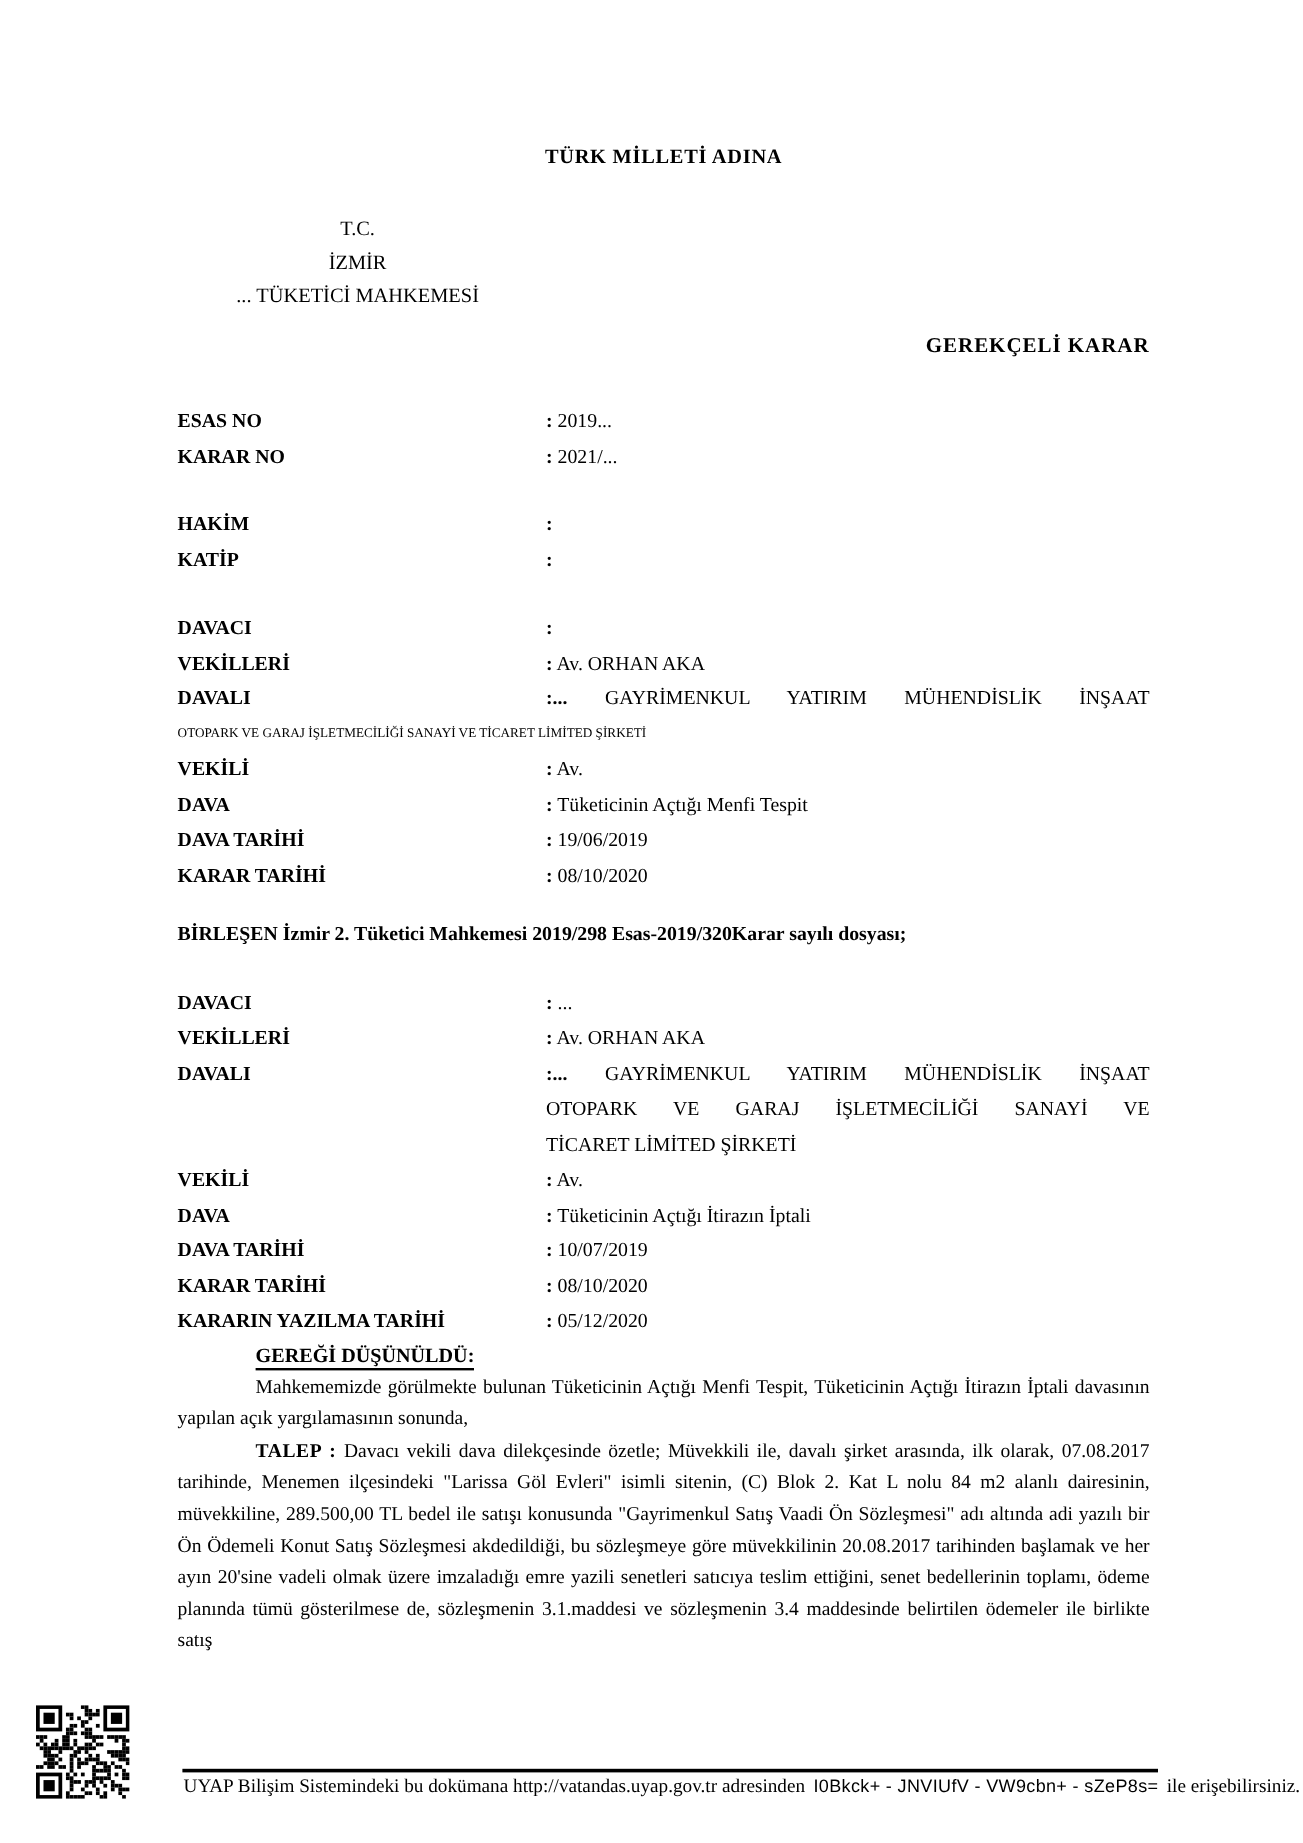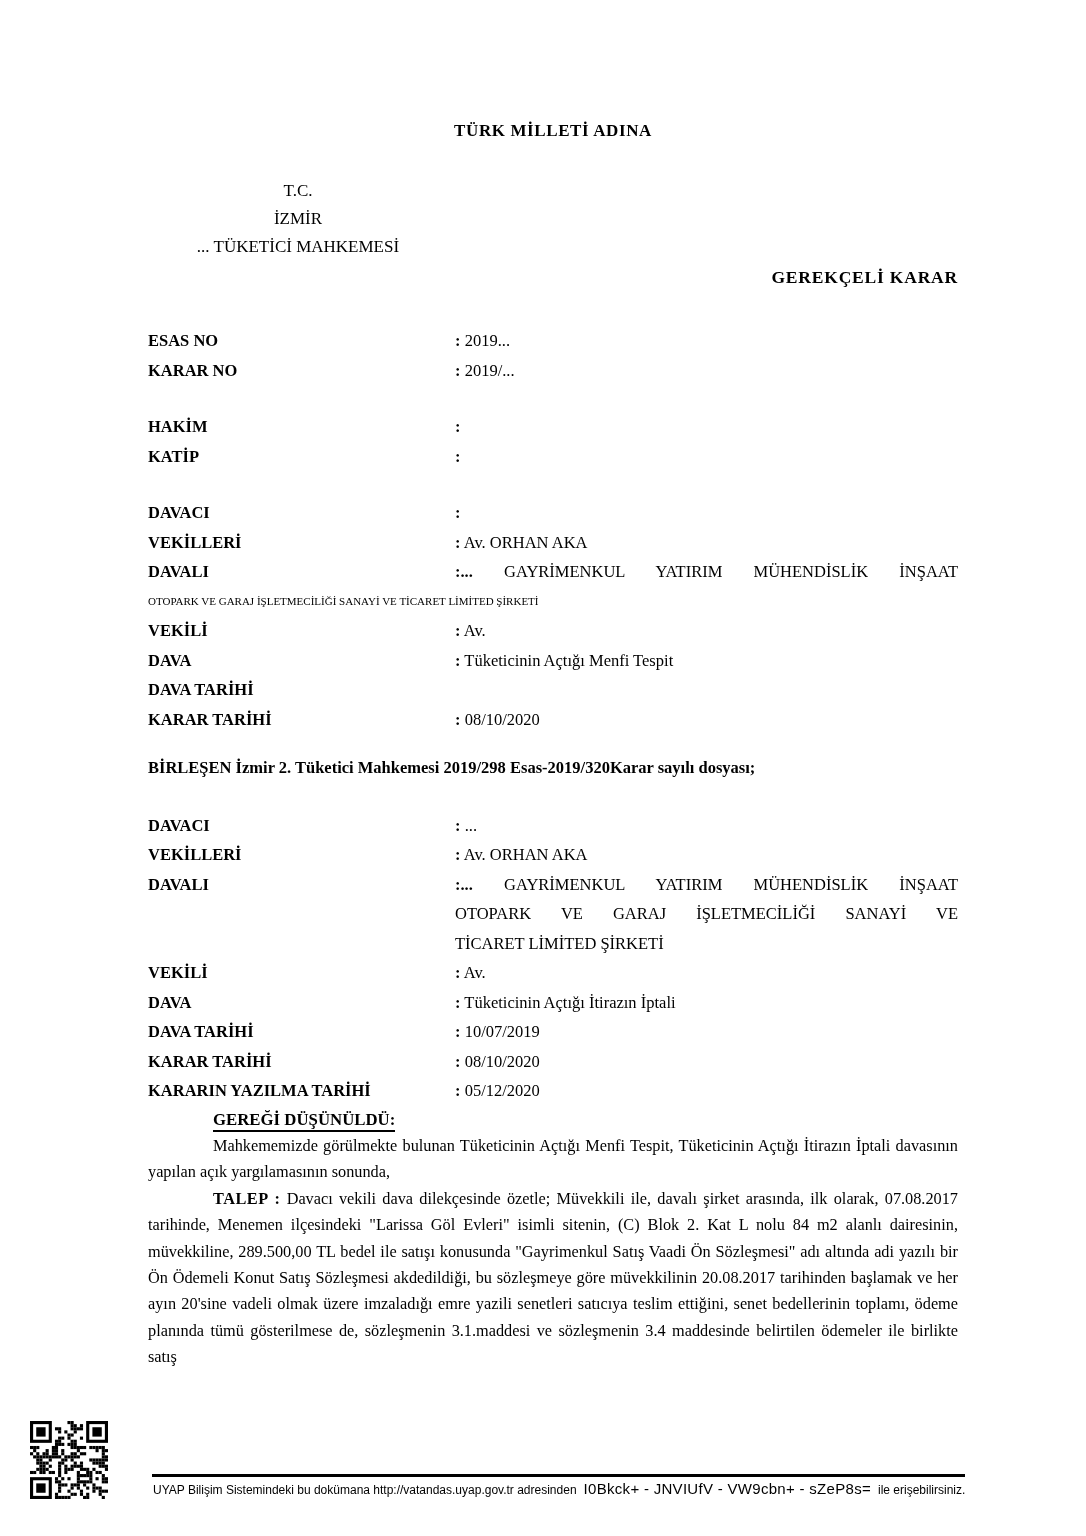--- a/index.html
+++ b/index.html
@@ -29,21 +29,21 @@
   }
   .court-block {
     margin-top: 36px;
     width: 300px;
     text-align: center;
     font-weight: normal;
     font-size: 17px;
     line-height: 28px;
   }
   .doc-title {
-    margin-top: 6px;
+    margin-top: 16px;
     text-align: right;
     font-weight: bold;
     font-size: 17.5px;
     line-height: 21px;
     letter-spacing: 0.8px;
   }
 
   
   .rows { margin-top: 38px; font-size: 16.5px; line-height: 29.5px; }
   .rows-merged { margin-top: 28px; font-size: 16.5px; line-height: 29.5px; }
@@ -108,21 +108,21 @@
   .footer-text {
     position: absolute;
     left: 153px;
     top: 1480px;
     width: 920px;
     display: flex;
     align-items: baseline;
     gap: 7px;
     white-space: nowrap;
   }
-  .f-small { font-family: Liberation Sans, sans-serif; font-size: 12px; }
+  .f-small { font-family: Liberation Serif, serif; font-size: 16px; }
   .f-code  { font-family: "Liberation Sans", "DejaVu Sans", sans-serif; font-size: 15px; letter-spacing: 0.3px; }
 </style>
 </head>
 <body>
 
 <div class="page">
   <div class="content">
 
     <div class="motto">TÜRK MİLLETİ ADINA</div>
 
@@ -134,21 +134,21 @@
 
     <div class="doc-title">GEREKÇELİ KARAR</div>
 
     <div class="rows">
       <div class="row">
         <span class="lbl">ESAS NO</span>
         <span class="val"><b class="colon">:</b> <span>2019...</span></span>
       </div>
       <div class="row">
         <span class="lbl">KARAR NO</span>
-        <span class="val"><b class="colon">:</b> <span>2019/...</span></span>
+        <span class="val"><b class="colon">:</b> <span>2021/...</span></span>
       </div>
       <div class="row-gap"></div>
       <div class="row">
         <span class="lbl">HAKİM</span>
         <span class="val"><b class="colon">:</b> <span></span></span>
       </div>
       <div class="row">
         <span class="lbl">KATİP</span>
         <span class="val"><b class="colon">:</b> <span></span></span>
       </div>
@@ -169,20 +169,21 @@
       <div class="row">
         <span class="lbl">VEKİLİ</span>
         <span class="val"><b class="colon">:</b> <span>Av.</span></span>
       </div>
       <div class="row">
         <span class="lbl">DAVA</span>
         <span class="val"><b class="colon">:</b> <span>Tüketicinin Açtığı Menfi Tespit</span></span>
       </div>
       <div class="row">
         <span class="lbl">DAVA TARİHİ</span>
+        <span class="val"><b class="colon">:</b> <span>19/06/2019</span></span>
       </div>
       <div class="row">
         <span class="lbl">KARAR TARİHİ</span>
         <span class="val"><b class="colon">:</b> <span>08/10/2020</span></span>
       </div>
     </div>
 
     <div class="merged-heading">BİRLEŞEN İzmir 2. Tüketici Mahkemesi 2019/298 Esas-2019/320Karar sayılı dosyası;</div>
 
     <div class="rows-merged">

